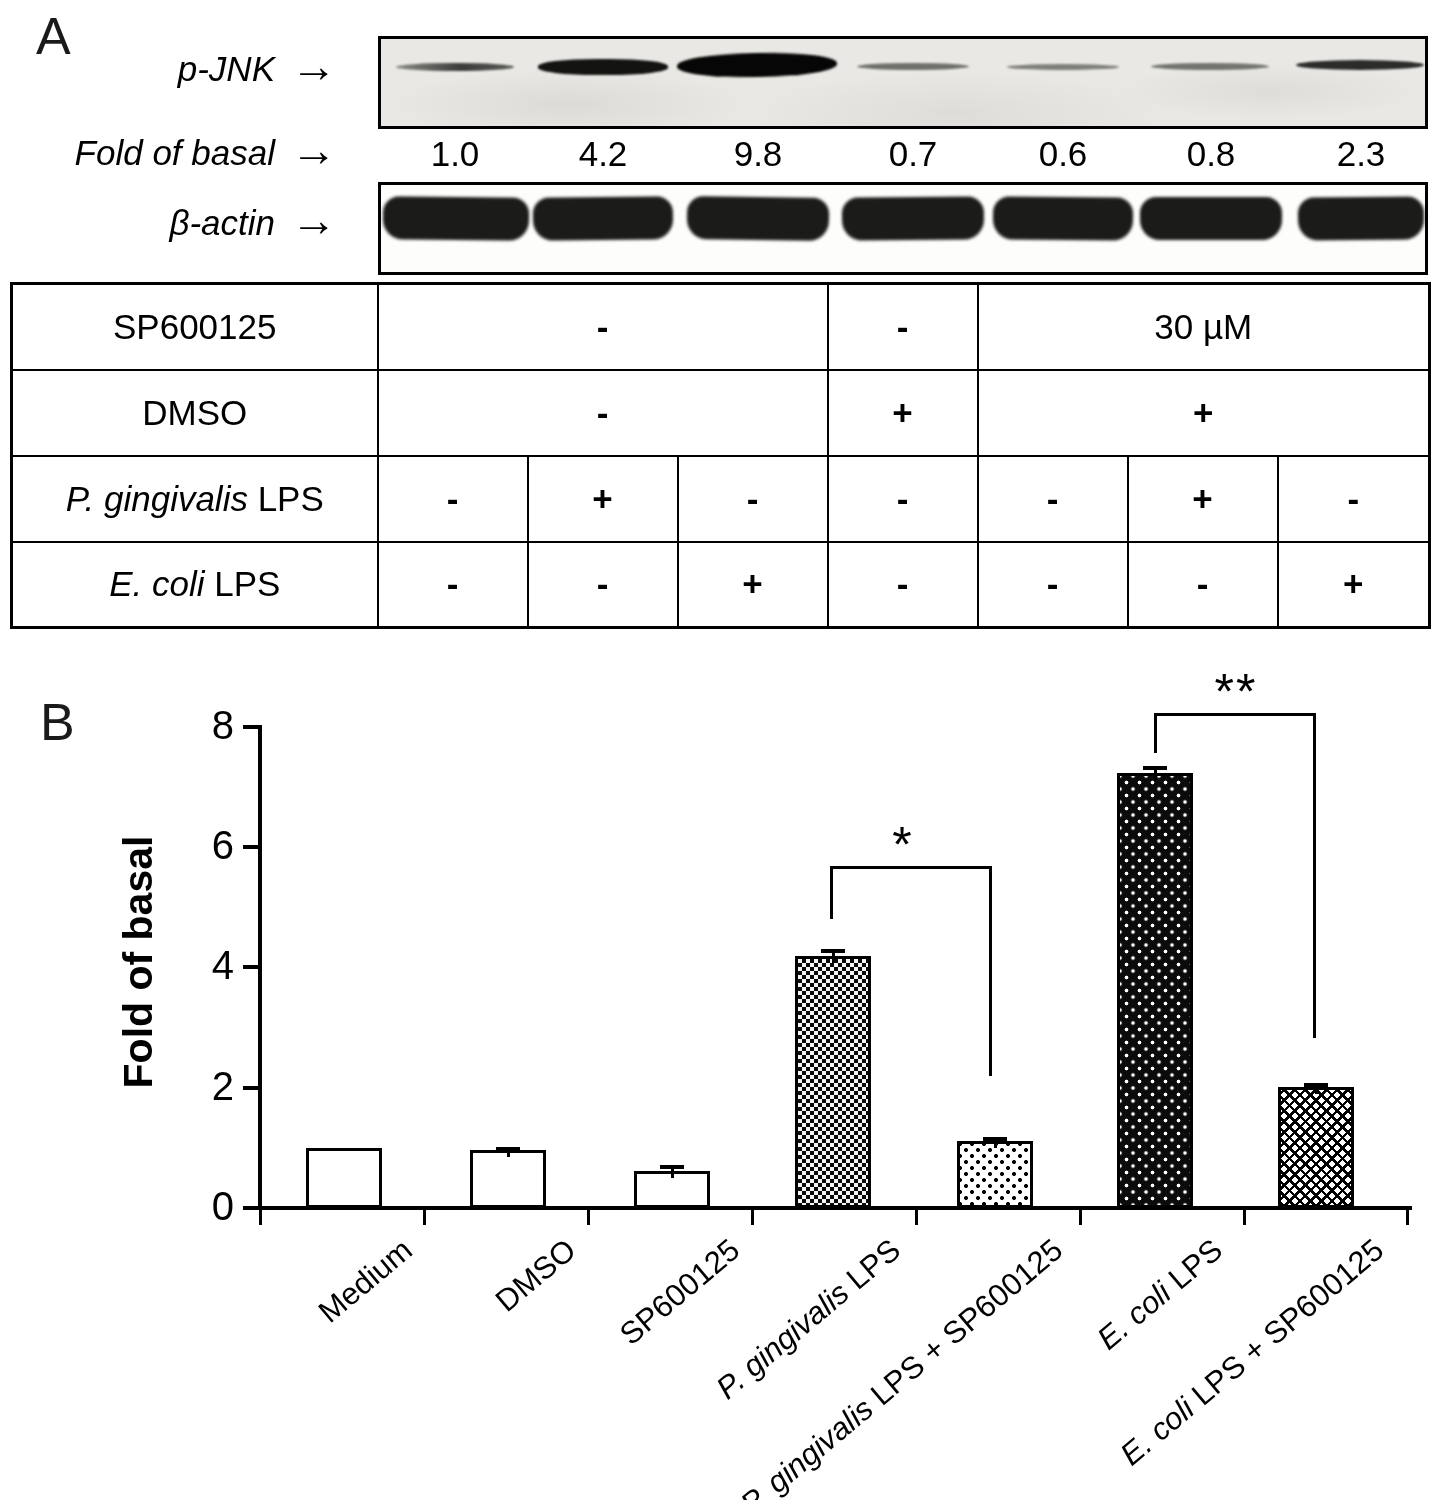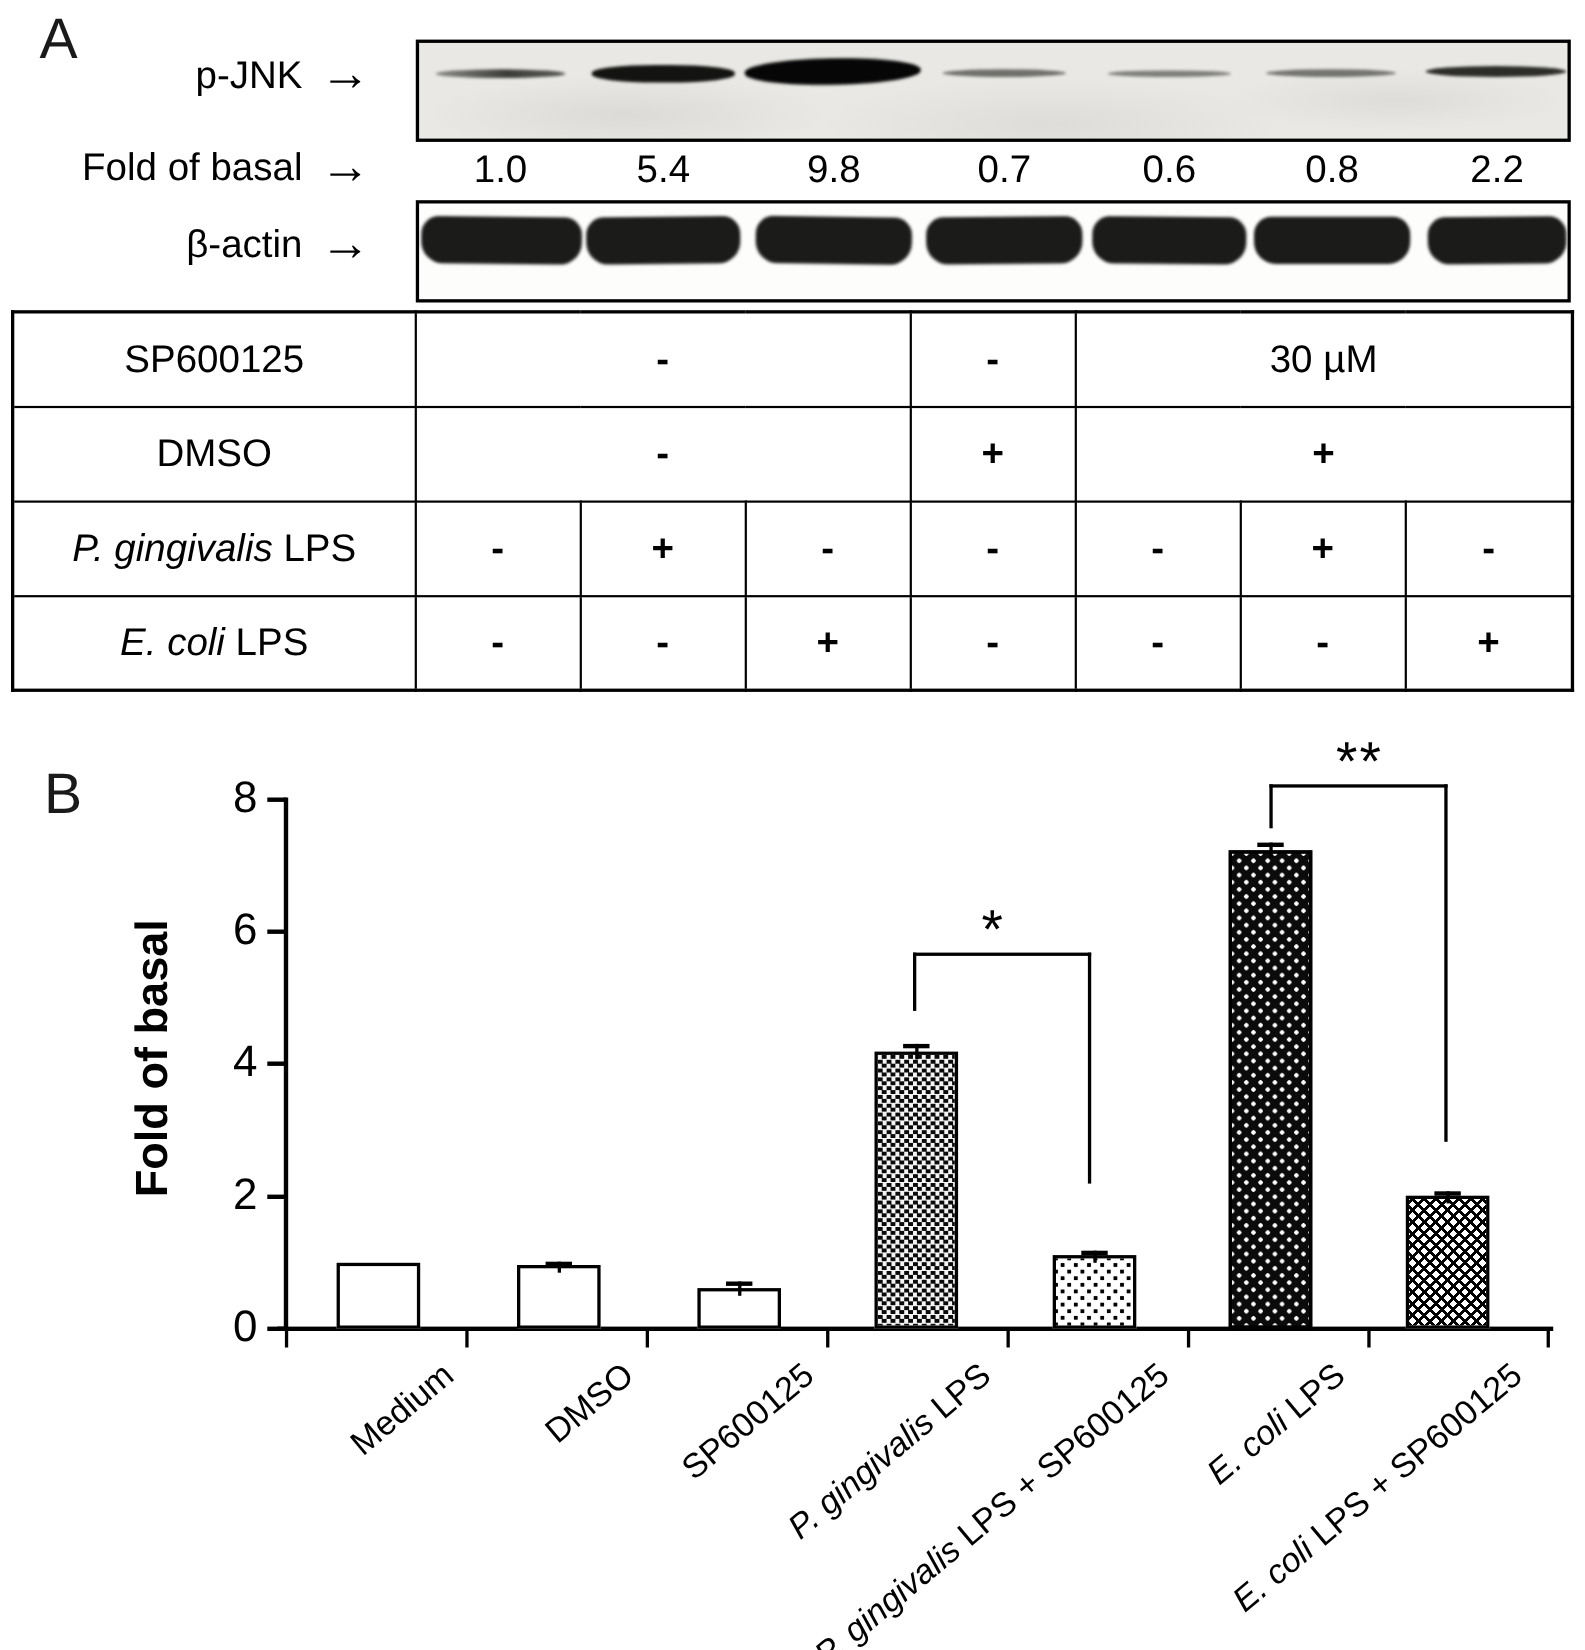--- a/index.html
+++ b/index.html
@@ -6,21 +6,21 @@
   * { box-sizing:border-box; }
   .canvas {
     position:relative; width:1441px; height:1500px; background:#ffffff;
     font-family:"Liberation Sans", sans-serif; color:#000; overflow:hidden;
   }
 
   
   .panel-letter { position:absolute; font-size:52px; color:#1a1a1a; }
 
   
-  .arow { position:absolute; display:flex; align-items:center; gap:16px; }
+  .arow { position:absolute; display:flex; align-items:center; gap:16px;font-style:italic; }
   .arow .txt { font-size:35px; white-space:nowrap; }
   .arow .arr { font-size:46px; line-height:1; position:relative; top:-3px; }
 
   
   .blot-box { position:absolute; border:3px solid #000; overflow:hidden; }
   .pjnk-box {
     left:378px; top:36px; width:1050px; height:93px;
     background-color:#e9e8e4;
     background-image:
       radial-gradient(ellipse 260px 50px at 18% 75%, rgba(120,120,115,.12), transparent 70%),
@@ -125,26 +125,26 @@
     <div class="band pjnk-band" style="left:770px; top:24px; width:118px; height:7px;  background:#73736f;"></div>
     <div class="band pjnk-band" style="left:915px; top:21px; width:128px; height:10px; background:#2c2c2a;"></div>
   </div>
 
   <div class="arow" style="right:1104px; top:130px;">
     <span class="txt">Fold of basal</span>
     <span class="arr">→</span>
   </div>
 
   <span class="foldv" style="left:455px;text-align:center;">1.0</span>
-  <span class="foldv" style="left:603px;">5.4</span>
+  <span class="foldv" style="left:603px;">4.2</span>
   <span class="foldv" style="left:758px;">9.8</span>
   <span class="foldv" style="left:913px;">0.7</span>
   <span class="foldv" style="left:1063px;">0.6</span>
   <span class="foldv" style="left:1211px;">0.8</span>
-  <span class="foldv" style="left:1361px;">2.2</span>
+  <span class="foldv" style="left:1361px;">2.3</span>
 
   <div class="arow" style="right:1104px; top:200px;">
     <span class="txt">β-actin</span>
     <span class="arr">→</span>
   </div>
 
   <div class="blot-box actin-box">
     <div class="band actin-band" style="left:2px;   width:146px; transform:rotate(.6deg);"></div>
     <div class="band actin-band" style="left:152px; width:140px; transform:rotate(-.6deg);"></div>
     <div class="band actin-band" style="left:306px; width:142px; transform:rotate(.8deg);"></div>

